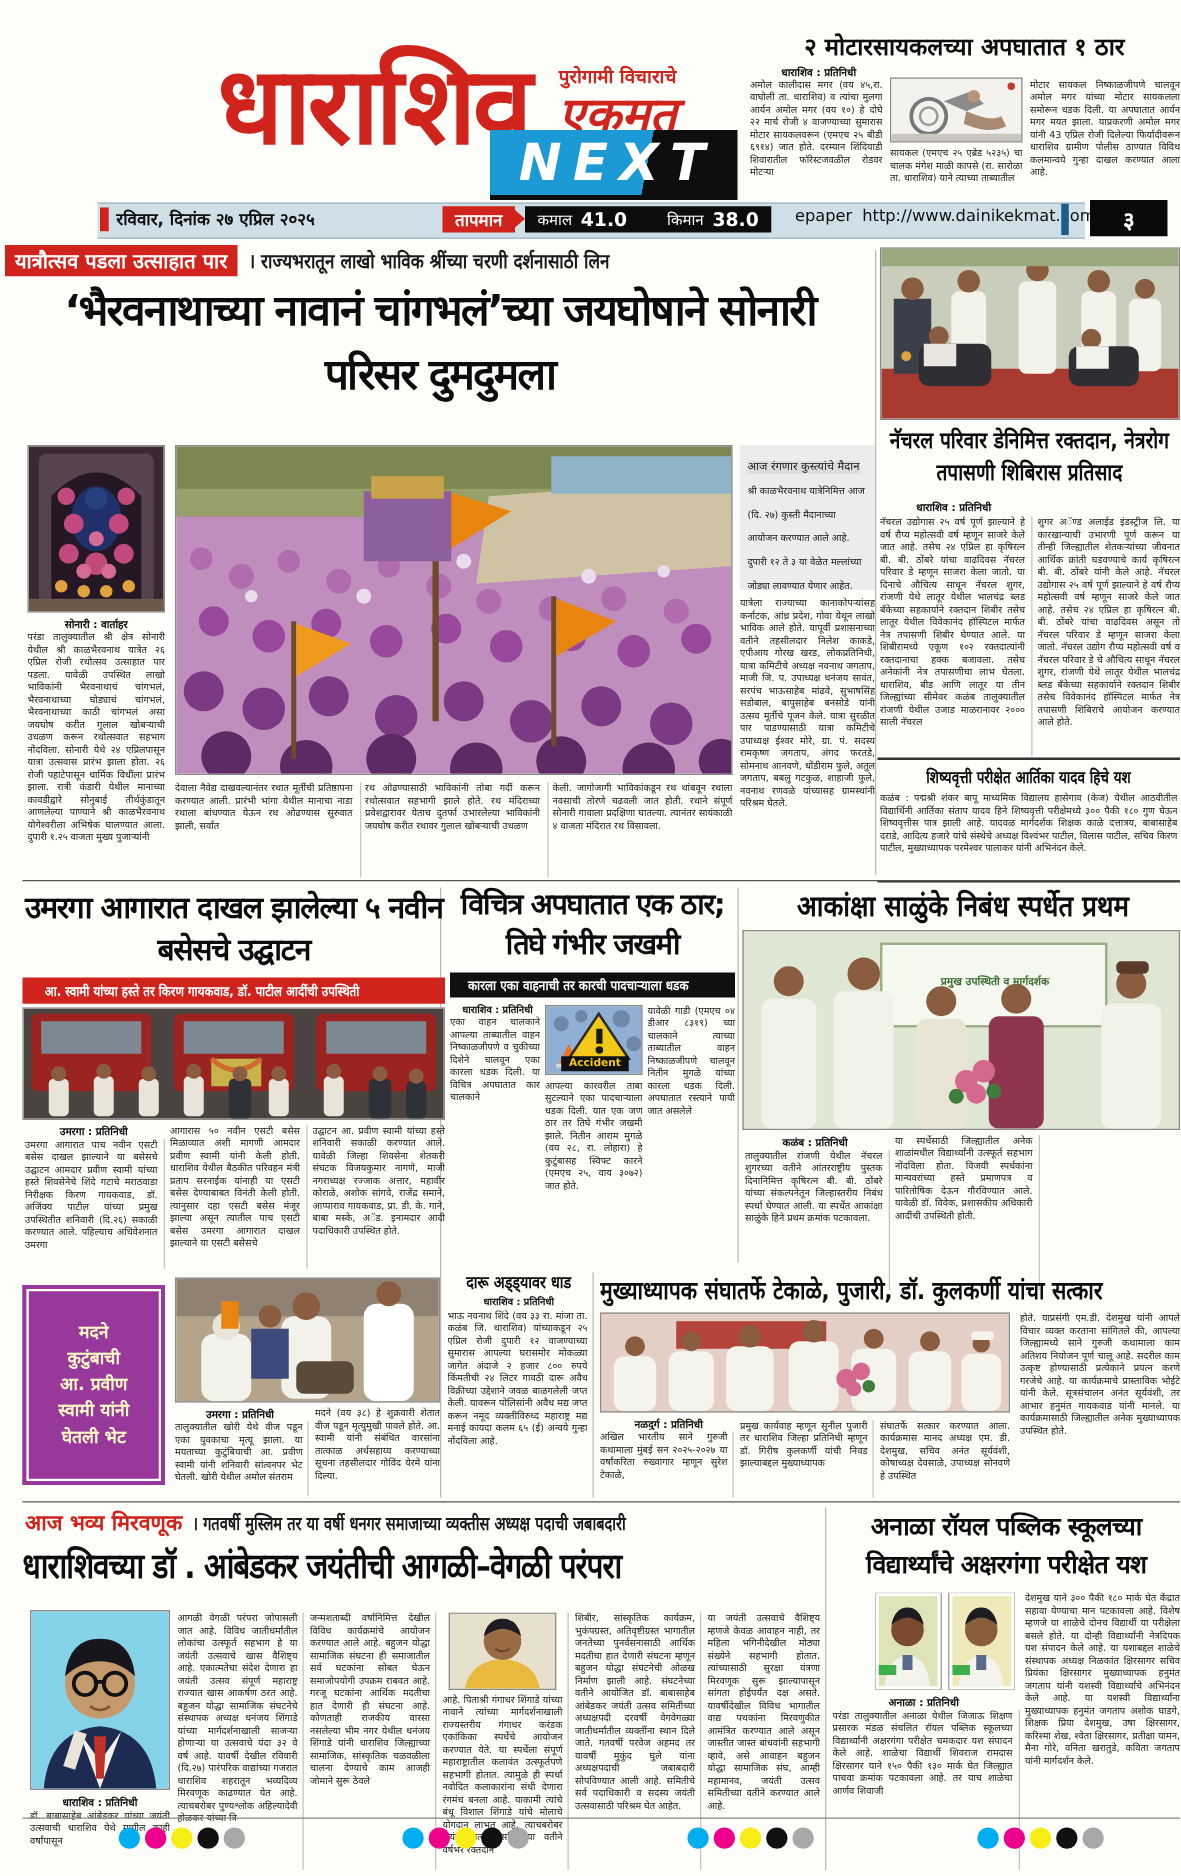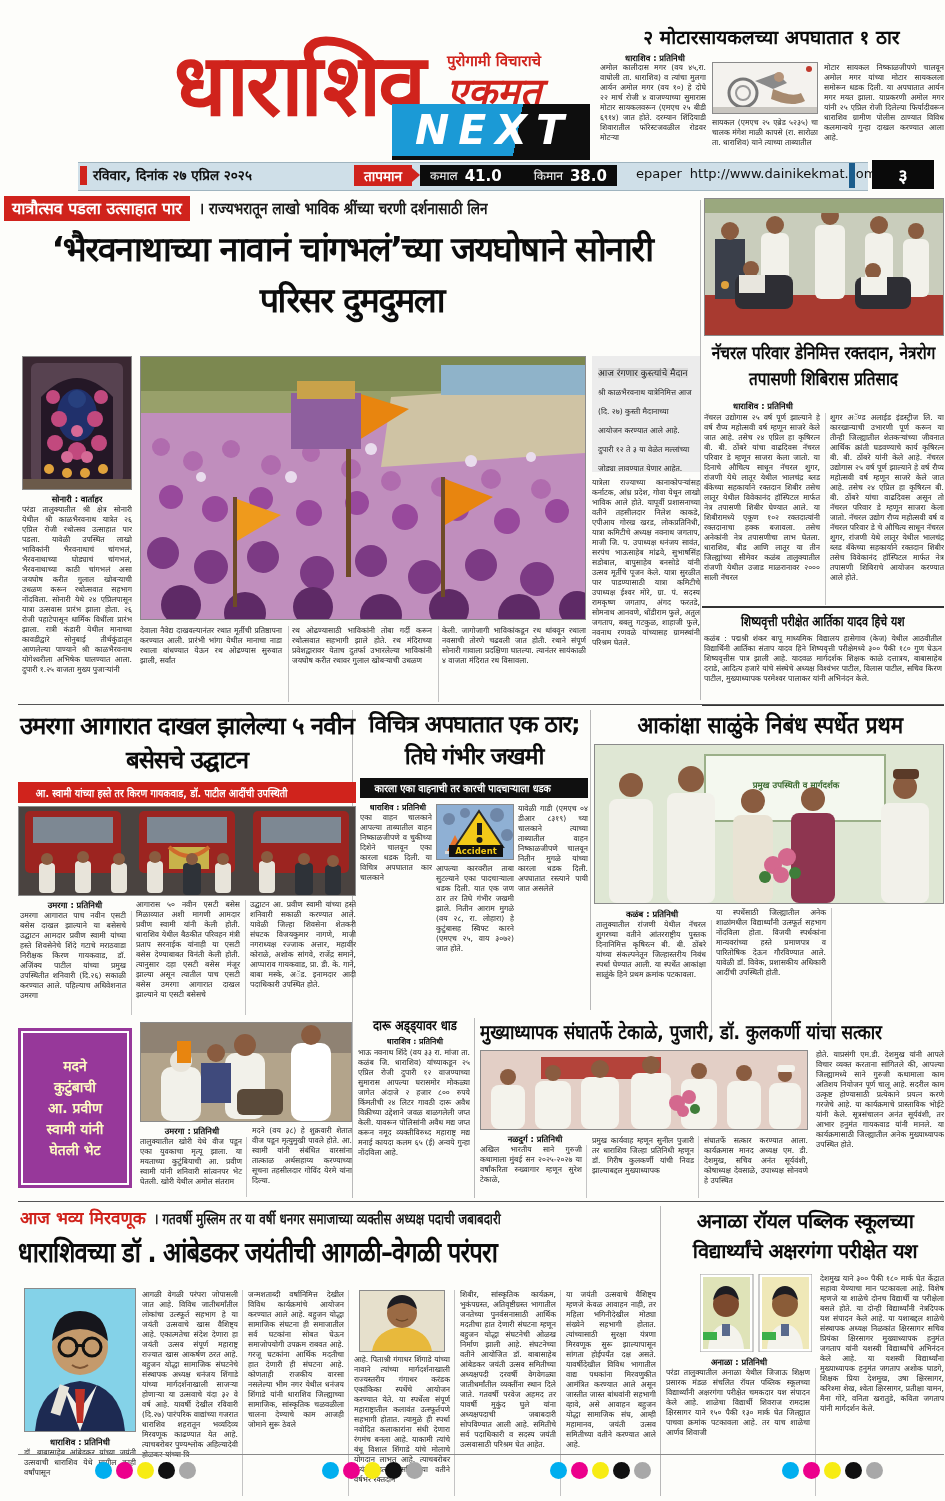--- a/index.html
+++ b/index.html
@@ -62,21 +62,21 @@
       <circle cx="30" cy="30" r="14" fill="none" stroke="#777" stroke-width="3"></circle>
       <circle cx="30" cy="30" r="7" fill="none" stroke="#999" stroke-width="2"></circle>
       <path d="M42 18 L64 10 L74 20 L60 26 Z" fill="#8a8a8a"></path>
       <path d="M60 26 C70 30 80 34 88 30 L92 38 C80 44 68 40 58 36 Z" fill="#a78a6f"></path>
       <circle cx="66" cy="14" r="5" fill="#b5947a"></circle>
       <rect x="0" y="44" width="104" height="6" fill="#c9c6c0"></rect>
       <circle cx="96" cy="6" r="3" fill="#c03a2e"></circle>
     </svg>
   </div>
   <div class="col" style="left:712px;top:118px;width:106px;height:42px;">सायकल (एमएच २५ एब्रेड ५२३५) चा चालक मंगेश माळी कापसे (रा. सारोळा ता. धाराशिव) याने त्याच्या ताब्यातील</div>
-  <div class="col" style="left:824px;top:63px;width:120px;height:97px;">मोटार सायकल निष्काळजीपणे चालवून अमोल मगर यांच्या मोटार सायकलला समोरून धडक दिली. या अपघातात आर्यन मगर मयत झाला. याप्रकरणी अमोल मगर यांनी २५ एप्रिल रोजी दिलेल्या फिर्यादीवरून धाराशिव ग्रामीण पोलीस ठाण्यात विविध कलमान्वये गुन्हा दाखल करण्यात आला आहे.</div>
+  <div class="col" style="left:824px;top:63px;width:120px;height:97px;">मोटार सायकल निष्काळजीपणे चालवून अमोल मगर यांच्या मोटार सायकलला समोरून धडक दिली. या अपघातात आर्यन मगर मयत झाला. याप्रकरणी अमोल मगर यांनी 43 एप्रिल रोजी दिलेल्या फिर्यादीवरून धाराशिव ग्रामीण पोलीस ठाण्यात विविध कलमान्वये गुन्हा दाखल करण्यात आला आहे.</div>
 
   <div class="strip" style="left:78px;top:162px;width:790px;height:27px;"></div>
   <div class="abs" style="left:80px;top:166px;width:7px;height:19px;background:#d0231c;"></div>
   <div class="abs" style="left:93px;top:166px;font-size:13.5px;font-weight:bold;color:#101010;white-space:nowrap;">रविवार, दिनांक २७ एप्रिल २०२५</div>
   <div class="tempred" style="left:354px;top:165px;width:58px;height:21px;">तापमान</div>
   <div class="tempblack" style="left:420px;top:165px;height:21px;">
     <span>कमाल</span>
       <b>41.0</b>
     <span style="width:18px;"></span>
     <span>किमान</span>

